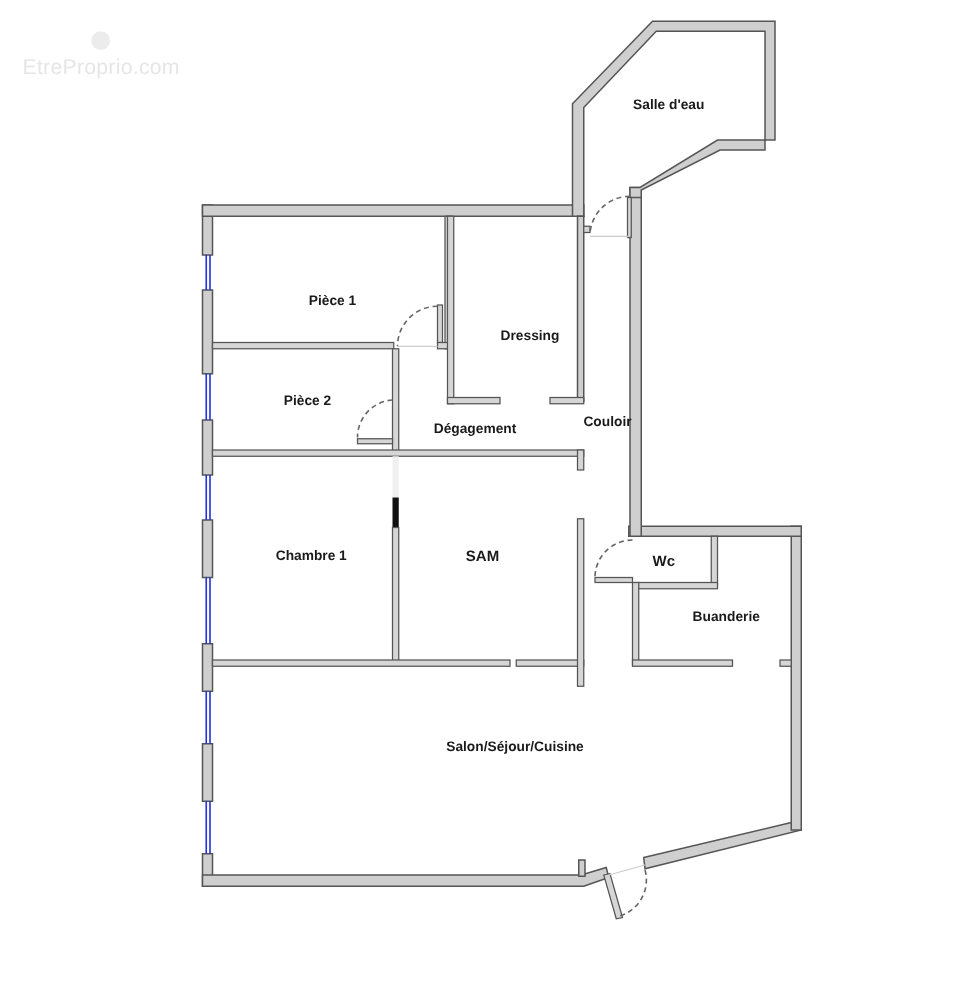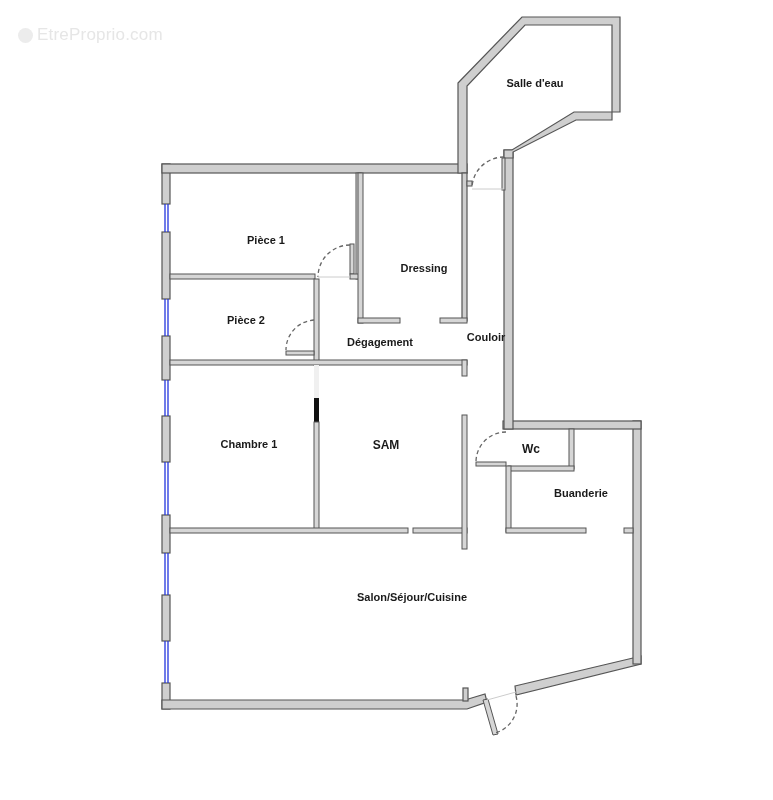--- a/index.html
+++ b/index.html
@@ -1,17 +1,17 @@
 <!DOCTYPE html>
 <html><head>
 <meta charset="utf-8">
 <style>
   html, body { margin: 0; padding: 0; background: #ffffff; }
   body { width: 773px; height: 800px; position: relative; overflow: hidden; font-family: "Liberation Sans", sans-serif; }
-  .watermark { position: absolute; left: 18px; top: 25px; font-size: 17px; color: #e6e6e6; letter-spacing: 0.2px; display: flex; align-items: center; gap: 4px; }
+  .watermark { position: absolute; left: 18px; top: 25px; font-size: 17px; color: #e6e6e6; letter-spacing: 0.2px; display: flex; align-items: center; gap: 4px; flex-direction: column; }
   .watermark .wm-dot { width: 15px; height: 15px; border-radius: 50%; background: #ececec; display: inline-block; }
   svg { position: absolute; left: 0; top: 0; }
   .wall { fill: #cfcfcf; stroke: #555555; stroke-width: 1.2; stroke-linejoin: miter; }
   .pwall { fill: #d6d6d6; stroke: #555555; stroke-width: 1; }
   .win { stroke: #2233dd; stroke-width: 1.3; fill: none; }
   .door-arc { fill: none; stroke: #666666; stroke-width: 1.3; stroke-dasharray: 4 3; }
   .door-line { stroke: #cccccc; stroke-width: 1; }
   .room-label { font-family: "Liberation Sans", sans-serif; font-weight: bold; font-size: 11px; fill: #1a1a1a; text-anchor: middle; }
   .room-label.big { font-size: 12px; }
 </style>

